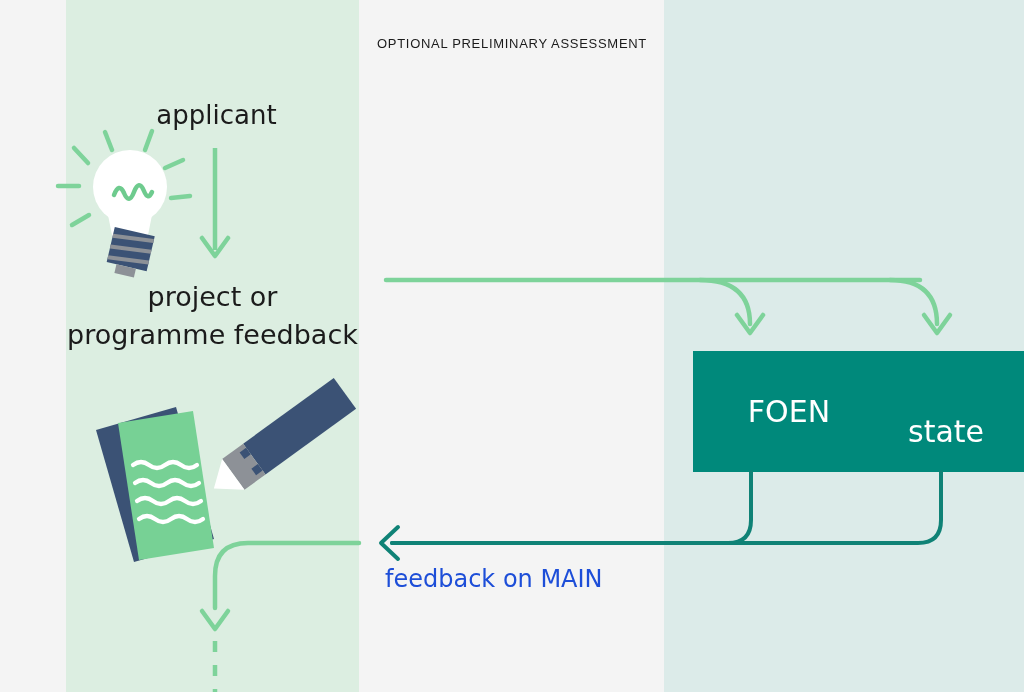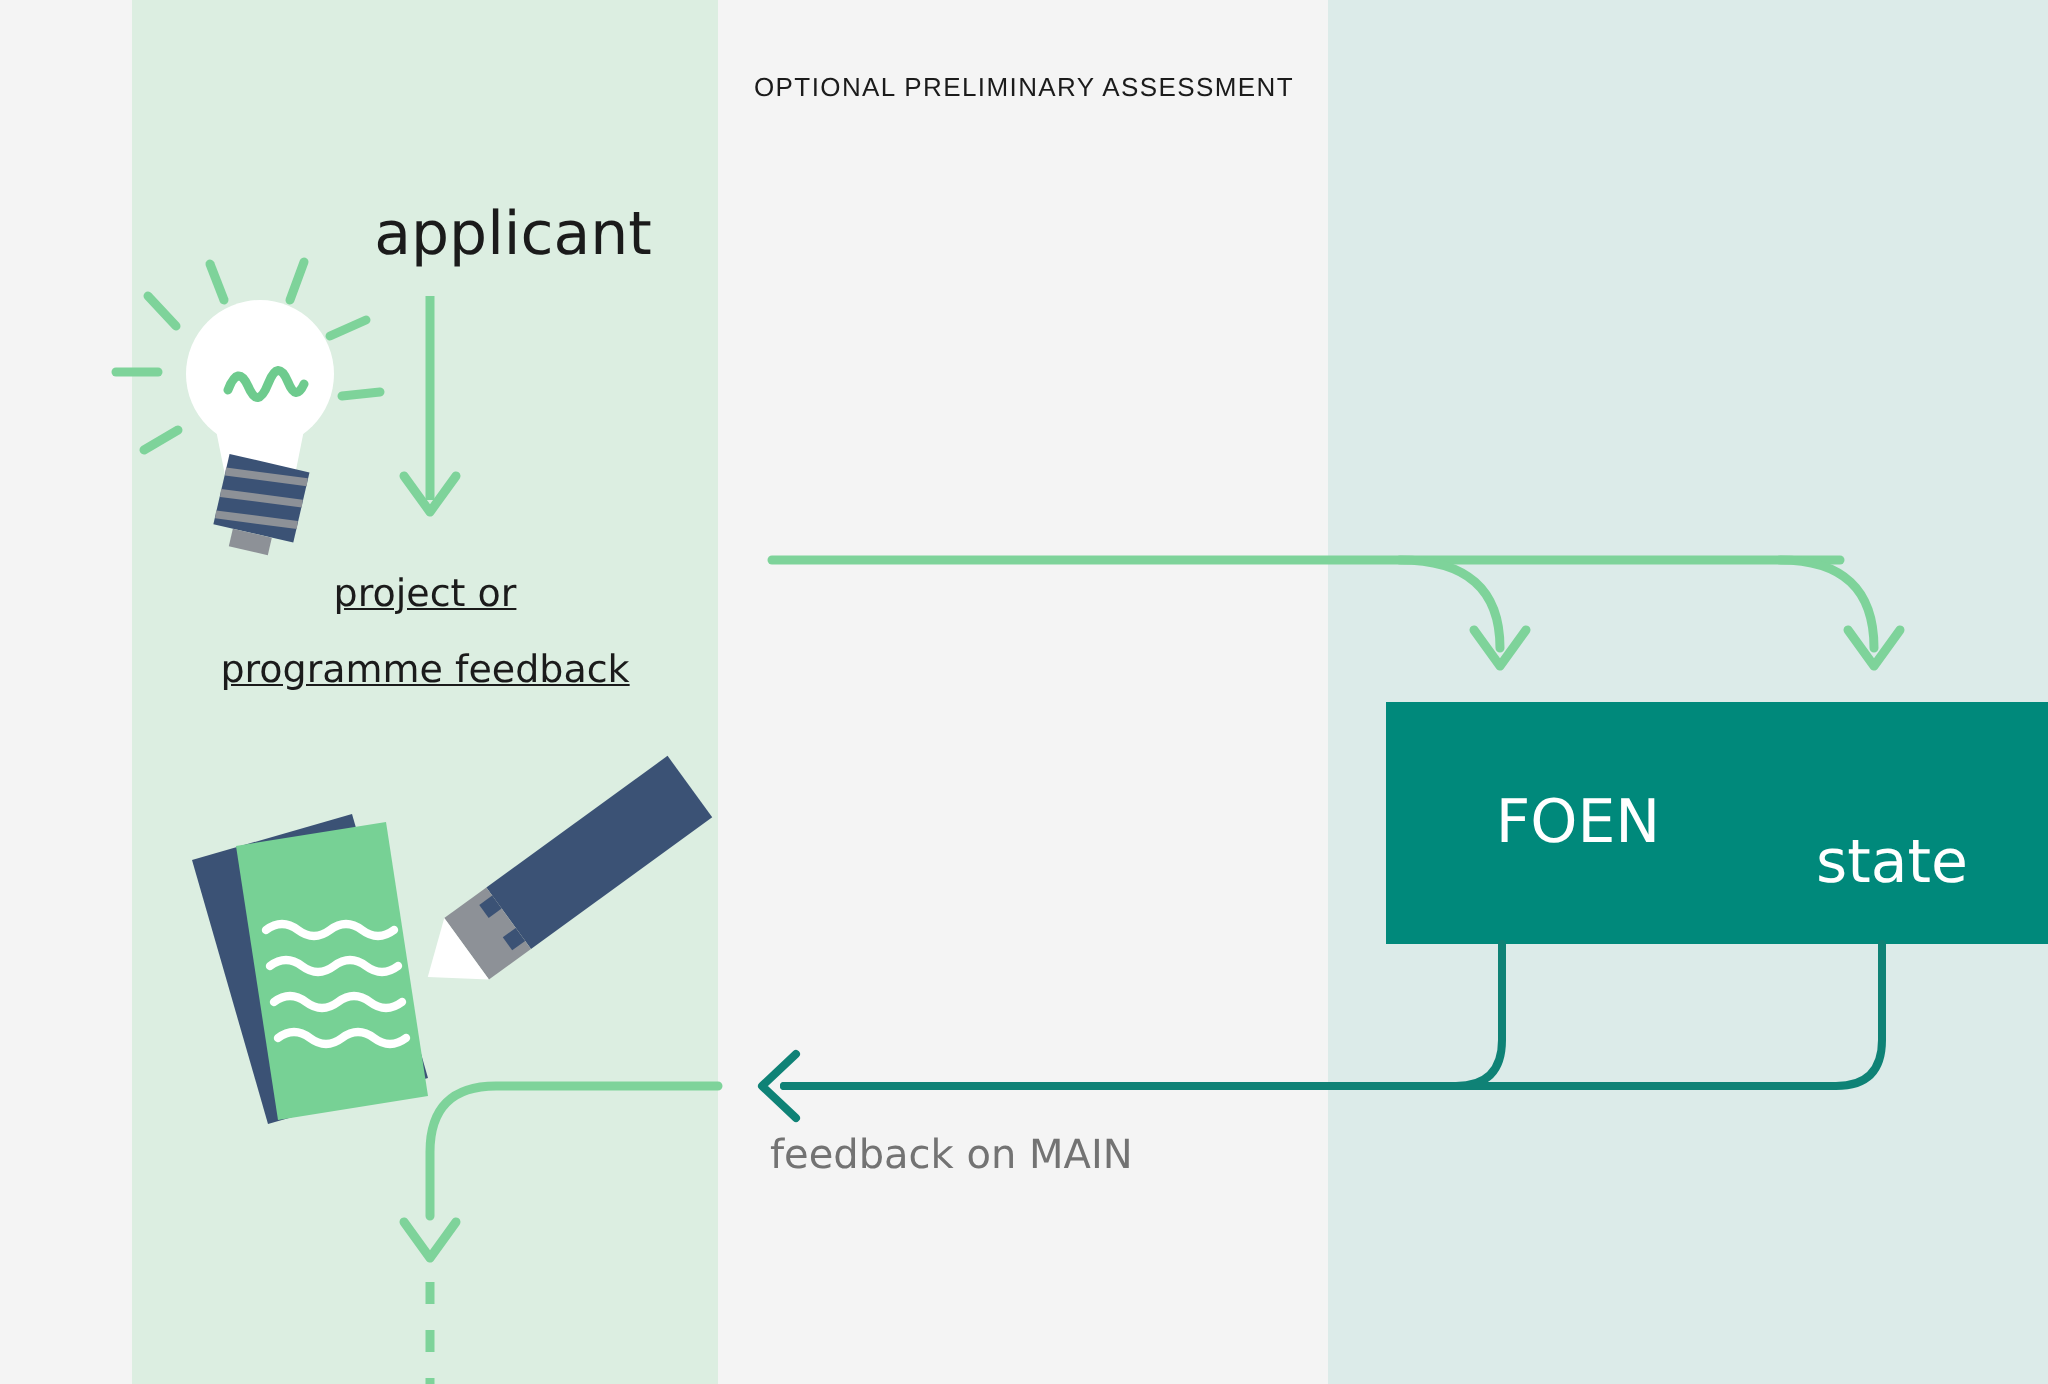--- a/index.html
+++ b/index.html
@@ -46,30 +46,28 @@
   .lane-label {
     position: absolute;
     text-align: center;
     color: #1b1b1b;
     font-family: "DejaVu Sans", sans-serif;
   }
   #applicant-label {
     left: 66px;
     width: 301px;
     top: 100px;
-    font-size: 30px;
-    margin-left: 40px;
+    font-size: 26px;
   }
   #outline-label {
     left: 56px;
     width: 313px;
     top: 278px;
-    font-size: 19px;
+    font-size: 27px;
     line-height: 38px;
-    text-decoration: underline;
   }
 
   
   .org-box {
     position: absolute;
     background: #00897b;
     color: #ffffff;
     display: flex;
     align-items: center;
     justify-content: center;
@@ -79,22 +77,22 @@
     font-family: "DejaVu Sans", sans-serif;
   }
   #foen-box    { left: 693px; top: 351px; width: 192px; height: 121px; }
   #partner-box { left: 851px; top: 351px; width: 190px; height: 121px; }
 
   
   #feedback-label {
     position: absolute;
     left: 385px;
     top: 565px;
-    font-size: 20px;
-    color: #737373;
+    font-size: 24px;
+    color: #1d4ed8;
     font-family: "DejaVu Sans", sans-serif;
     white-space: nowrap;
   }
 
   
   #overlay {
     position: absolute;
     left: 0;
     top: 0;
     width: 1024px;

